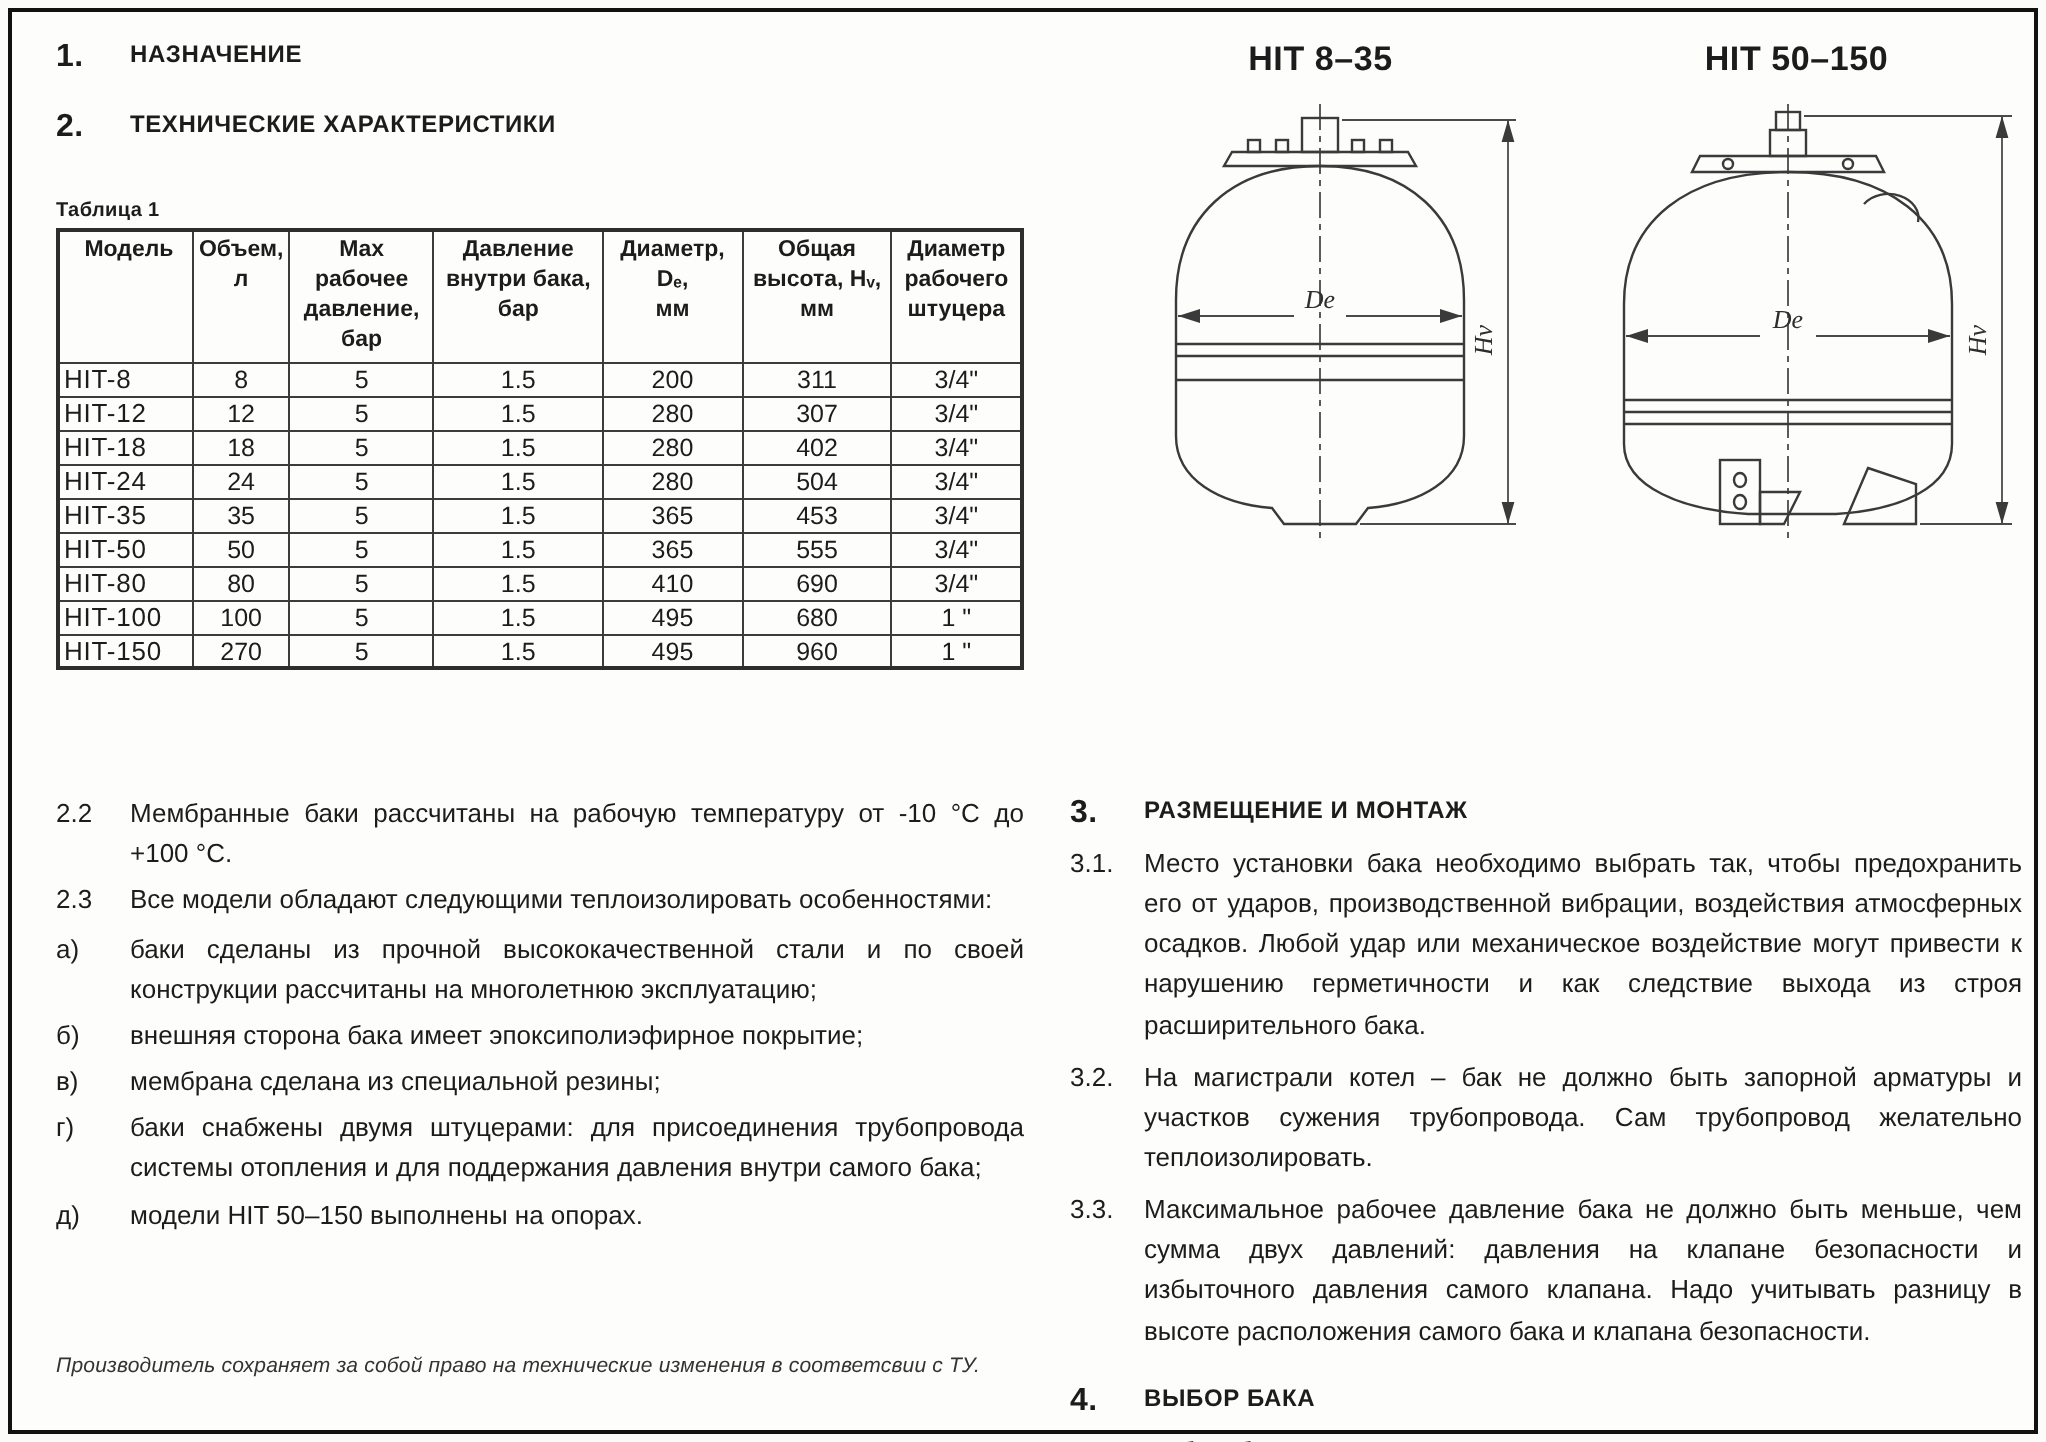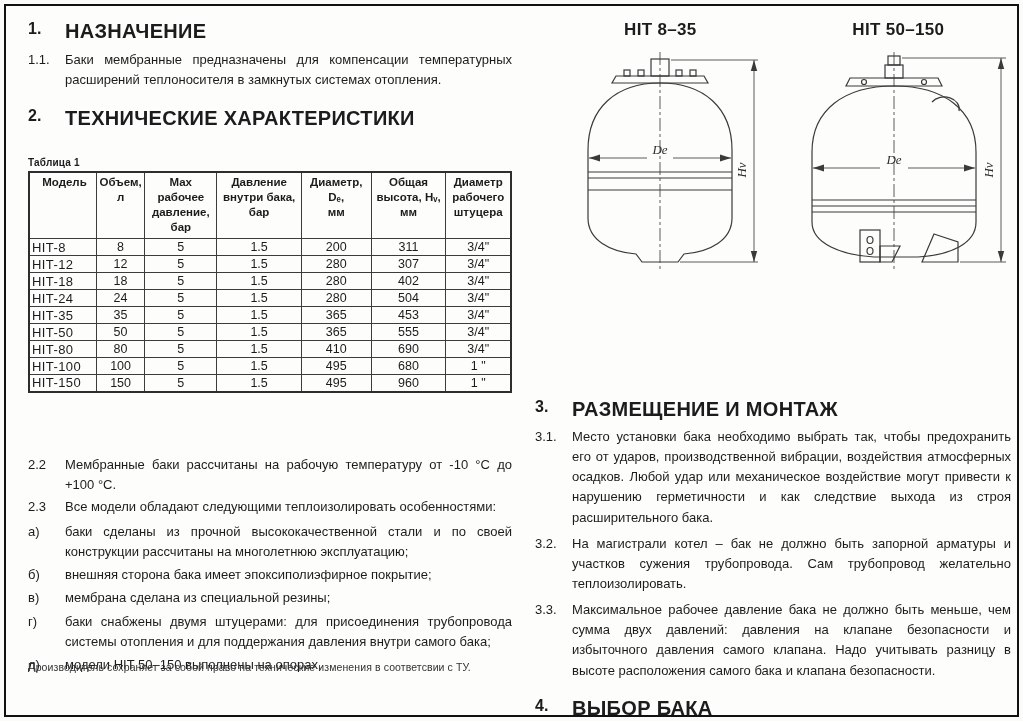--- a/index.html
+++ b/index.html
@@ -22,21 +22,21 @@
   .col-right {
     position:absolute; left:535px; top:12px; width:476px; height:697px;
   }
   
   .sec-head { display:flex; margin-top:8px; }
   .sec-head .num {
     width:37px; flex:0 0 37px;
     font-weight:bold; font-size:16px; letter-spacing:.2px;
   }
   .sec-head .title {
-    font-weight:bold; font-size:20px; letter-spacing:.3px;text-align:right;
+    font-weight:bold; font-size:12px; letter-spacing:.3px;text-align:right;
   }
   
   .item { display:flex; margin-top:7px; }
   .item .inum {
     width:37px; flex:0 0 37px;
     font-size:13px; line-height:1.55;
   }
   .item .itext {
     flex:1; font-size:13px; line-height:1.55; text-align:justify;
   }
@@ -60,22 +60,22 @@
   table.spec th.h-model { text-align:center; padding-left:5px; }
   table.spec td {
     font-size:12.5px; text-align:center; height:17px; padding:0 2px;
   }
   table.spec td.model {
     text-align:left; padding-left:2px; font-size:13px; letter-spacing:.4px;
   }
   .feat { margin-top:5px; }
   .feat .item { margin-top:3px; }
   .footnote {
-    position:absolute; left:0; bottom:36px; width:470px;
-    font-size:10.5px; color:#333; letter-spacing:.1px;
+    position:absolute; left:0; bottom:20px; width:470px;
+    font-size:10.5px; color:#333; letter-spacing:.1px;font-style:italic;
   }
   
   .figs { display:flex; padding-left:22px; }
   .fig { display:flex; flex-direction:column; align-items:center; }
   .fig1 { width:218px; }
   .fig2 { width:238px; margin-left:22px; }
   .fig-title {
     font-weight:bold; font-size:17px; letter-spacing:.3px;
     margin:8px 0 10px 0; text-align:center;
   }
@@ -95,24 +95,20 @@
 </head>
 <body>
 
 <div class="frame"></div>
 
 <div class="col-left">
 
   <div class="sec-head">
     <span class="num">1.</span>
     <span class="title">НАЗНАЧЕНИЕ</span>
-  </div>
-  <div class="item">
-    <span class="inum">1.1.</span>
-    <span class="itext">Баки мембранные предназначены для компенсации температурных расширений теплоносителя в замкнутых системах отопления.</span>
   </div>
 
   <div class="sec-head" style="margin-top:17px">
     <span class="num">2.</span>
     <span class="title">ТЕХНИЧЕСКИЕ ХАРАКТЕРИСТИКИ</span>
   </div>
 
   <div class="caption">Таблица 1</div>
 
   <table class="spec">
@@ -214,21 +210,21 @@
         <td class="model">HIT-100</td>
         <td>100</td>
         <td>5</td>
         <td>1.5</td>
         <td>495</td>
         <td>680</td>
         <td>1 "</td>
       </tr>
       <tr>
         <td class="model">HIT-150</td>
-        <td>150</td>
+        <td>270</td>
         <td>5</td>
         <td>1.5</td>
         <td>495</td>
         <td>960</td>
         <td>1 "</td>
       </tr>
     </tbody>
   </table>
 
   <div style="margin-top:62px">

